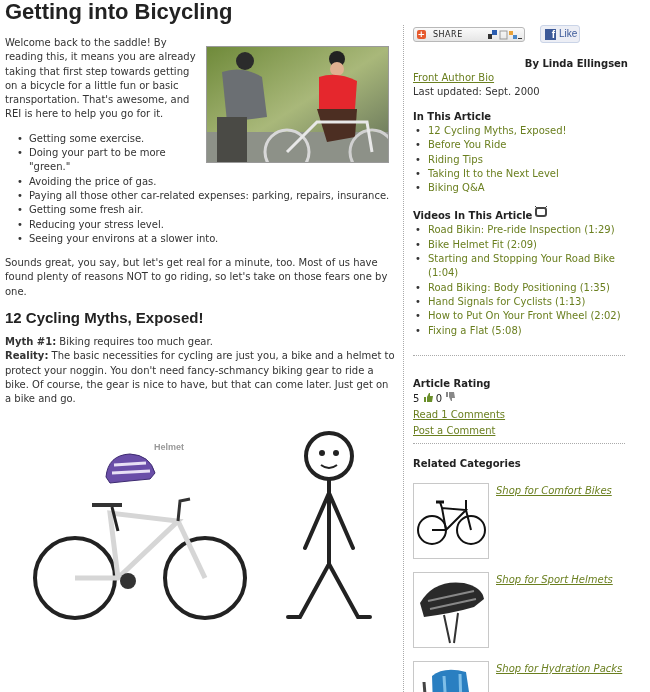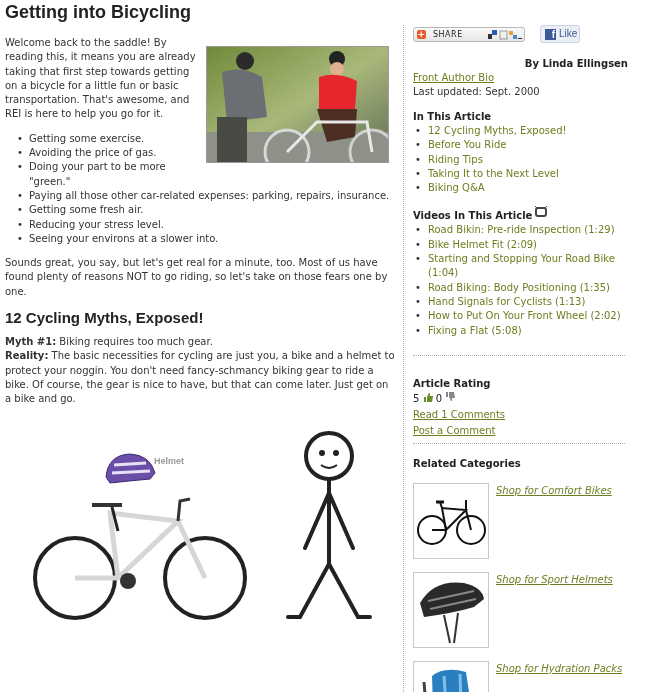--- a/index.html
+++ b/index.html
@@ -1,19 +1,19 @@
 <!DOCTYPE html>
 <html><head>
 <meta charset="utf-8">
 <style>
   * { box-sizing: border-box; margin: 0; padding: 0; }
   html, body { width: 650px; height: 692px; overflow: hidden; background: #ffffff; }
   body { font-family: "DejaVu Sans", sans-serif; font-size: 10px; color: #333333; position: relative; }
   .main { position: absolute; left: 5px; top: 0; width: 392px; }
-  .page-title { font-family: "Liberation Sans", sans-serif; font-weight: bold; font-size: 18px; color: #222; margin-top: 1px; height: 24px; line-height: 22px; }
+  .page-title { font-family: "Liberation Sans", sans-serif; font-weight: bold; font-size: 22px; color: #222; margin-top: 1px; height: 24px; line-height: 22px; }
   .p { line-height: 14.3px; margin-bottom: 10px; }
   .hero { float: right; width: 183px; height: 117px; margin: 10px 8px 6px 10px; position: relative; overflow: hidden; border: 1px solid #9a9a9a; }
   .intro-wrap { margin-top: 11px; }
   ul.reasons { list-style: none; margin: 0 0 10px 18px; }
   ul.reasons li { line-height: 14.3px; position: relative; padding-left: 6px; }
   ul.reasons li::before { content: "•"; position: absolute; left: -6px; top: 0; }
   .h2 { font-family: "Liberation Sans", sans-serif; font-weight: bold; font-size: 15px; color: #222; margin: 6px 0 9px; }
   .bold { font-weight: bold; text-align: right; }
   .illus { position: relative; height: 210px; margin-top: 14px; }
 
@@ -66,22 +66,22 @@
         <circle cx="80" cy="105" r="22" fill="none" stroke="#d8d8d8" stroke-width="3"></circle>
         <circle cx="165" cy="105" r="22" fill="none" stroke="#d0d0d0" stroke-width="3"></circle>
         <path d="M80 105 L110 75 L160 75 L165 105" fill="none" stroke="#e8e8e8" stroke-width="3"></path>
       </svg>
     </div>
     <p class="p">Welcome back to the saddle! By reading this, it means you are already taking that first step towards getting on a bicycle for a little fun or basic transportation. That's awesome, and REI is here to help you go for it.</p>
   </div>
 
   <ul class="reasons">
     <li>Getting some exercise.</li>
+    <li>Doing your part to be more "green."</li>
     <li>Avoiding the price of gas.</li>
-    <li>Doing your part to be more "green."</li>
     <li>Paying all those other car-related expenses: parking, repairs, insurance.</li>
     <li>Getting some fresh air.</li>
     <li>Reducing your stress level.</li>
     <li>Seeing your environs at a slower into.</li>
   </ul>
 
   <p class="p">Sounds great, you say, but let's get real for a minute, too. Most of us have found plenty of reasons NOT to go riding, so let's take on those fears one by one.</p>
 
   <div class="h2">12 Cycling Myths, Exposed!</div>
 
@@ -112,21 +112,21 @@
       <g fill="none" stroke="#222" stroke-width="4" stroke-linecap="round">
         <circle cx="329" cy="35" r="23"></circle>
         <path d="M329 58 L329 143"></path>
         <path d="M329 72 L305 127 M329 72 L353 127"></path>
         <path d="M329 143 L300 196 L288 196 M329 143 L358 196 L370 196"></path>
       </g>
       <circle cx="322" cy="32" r="3" fill="#222"></circle>
       <circle cx="336" cy="32" r="3" fill="#222"></circle>
       <path d="M321 44 Q329 50 337 44" stroke="#222" stroke-width="2" fill="none"></path>
     </svg>
-    <span style="position:absolute;left:149px;top:35px;font-family:'Liberation Sans',sans-serif;font-weight:bold;font-size:9px;color:#999;">Helmet</span>
+    <span style="position:absolute;left:149px;top:21px;font-family:'Liberation Sans',sans-serif;font-weight:bold;font-size:9px;color:#999;">Helmet</span>
   </div>
 </div>
 
 <div class="divider-v"></div>
 
 <div class="side">
   <div class="share-row">
     <div class="share-btn">
       <span class="share-plus">+</span>
       <span class="share-label">SHARE</span>

